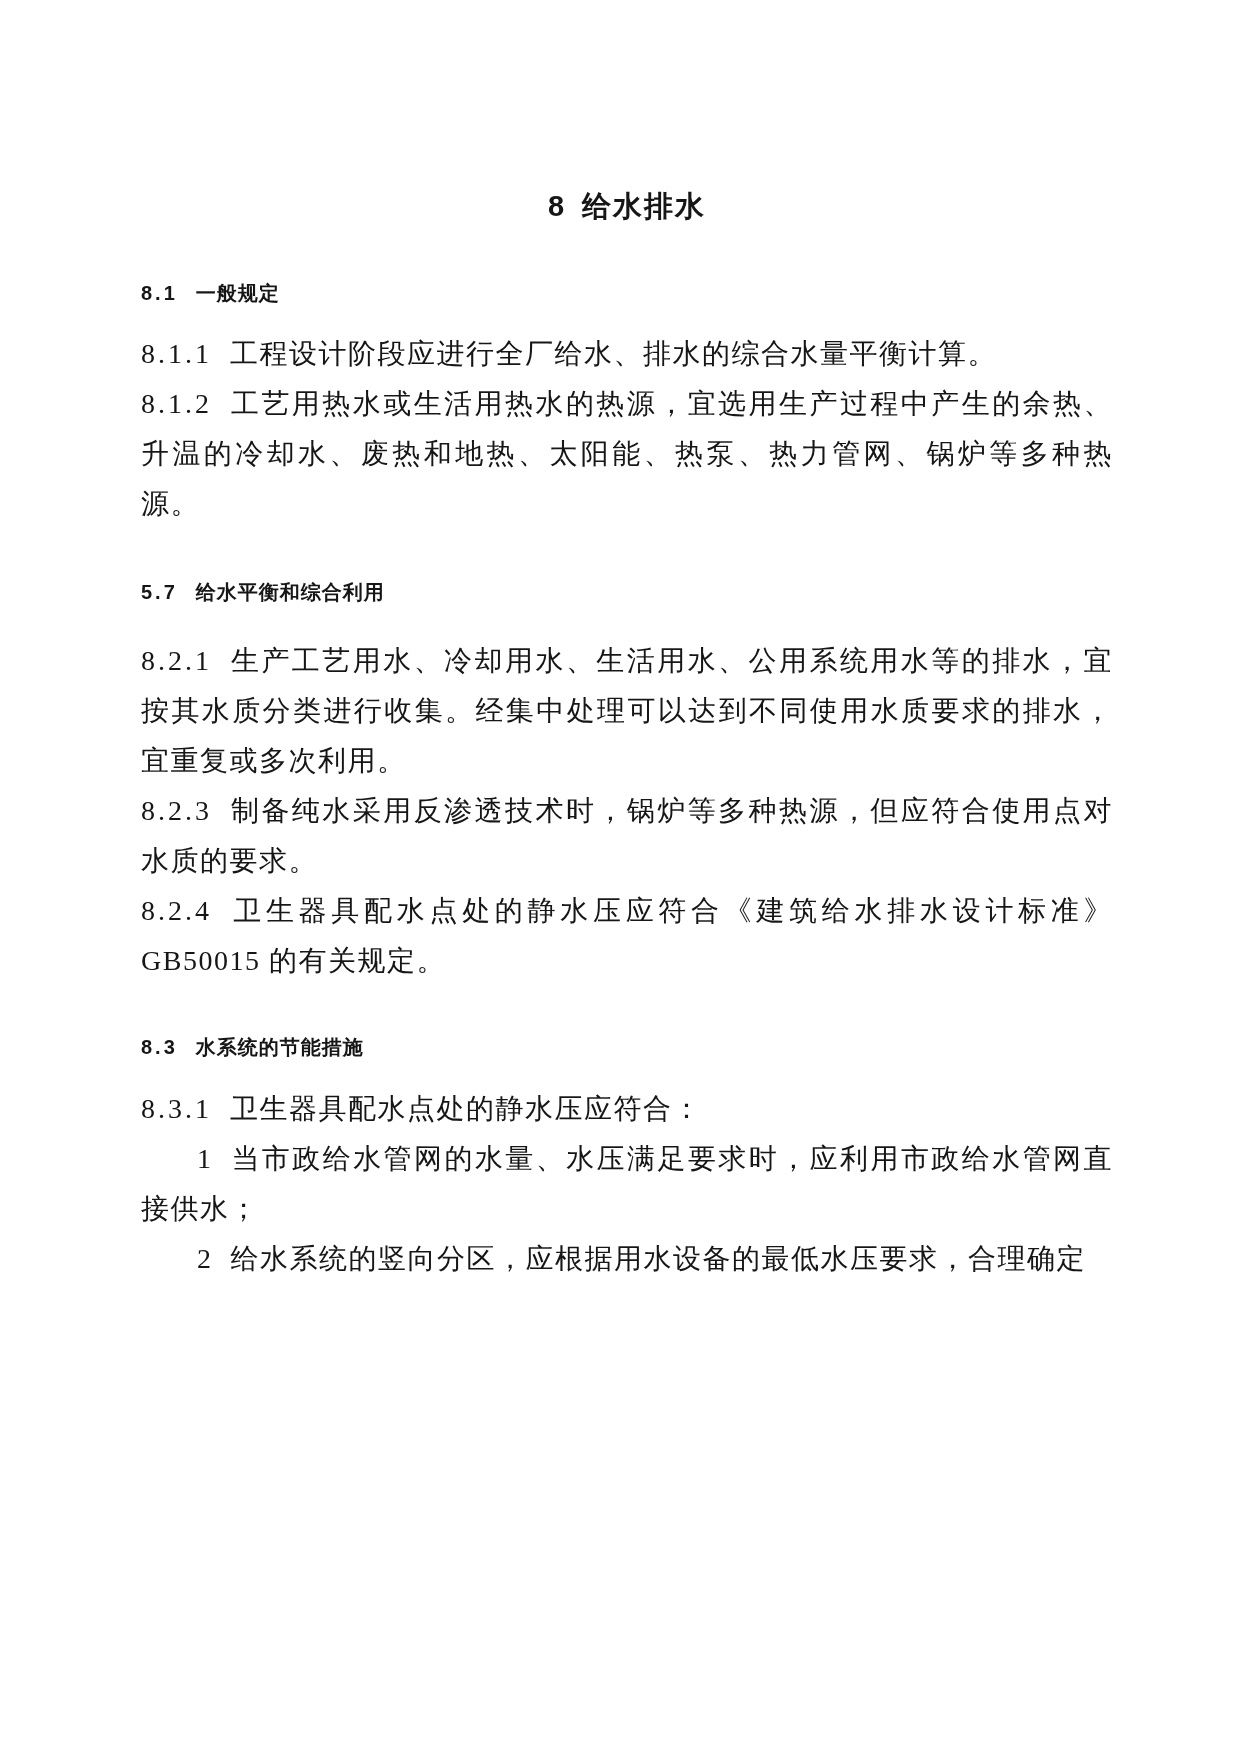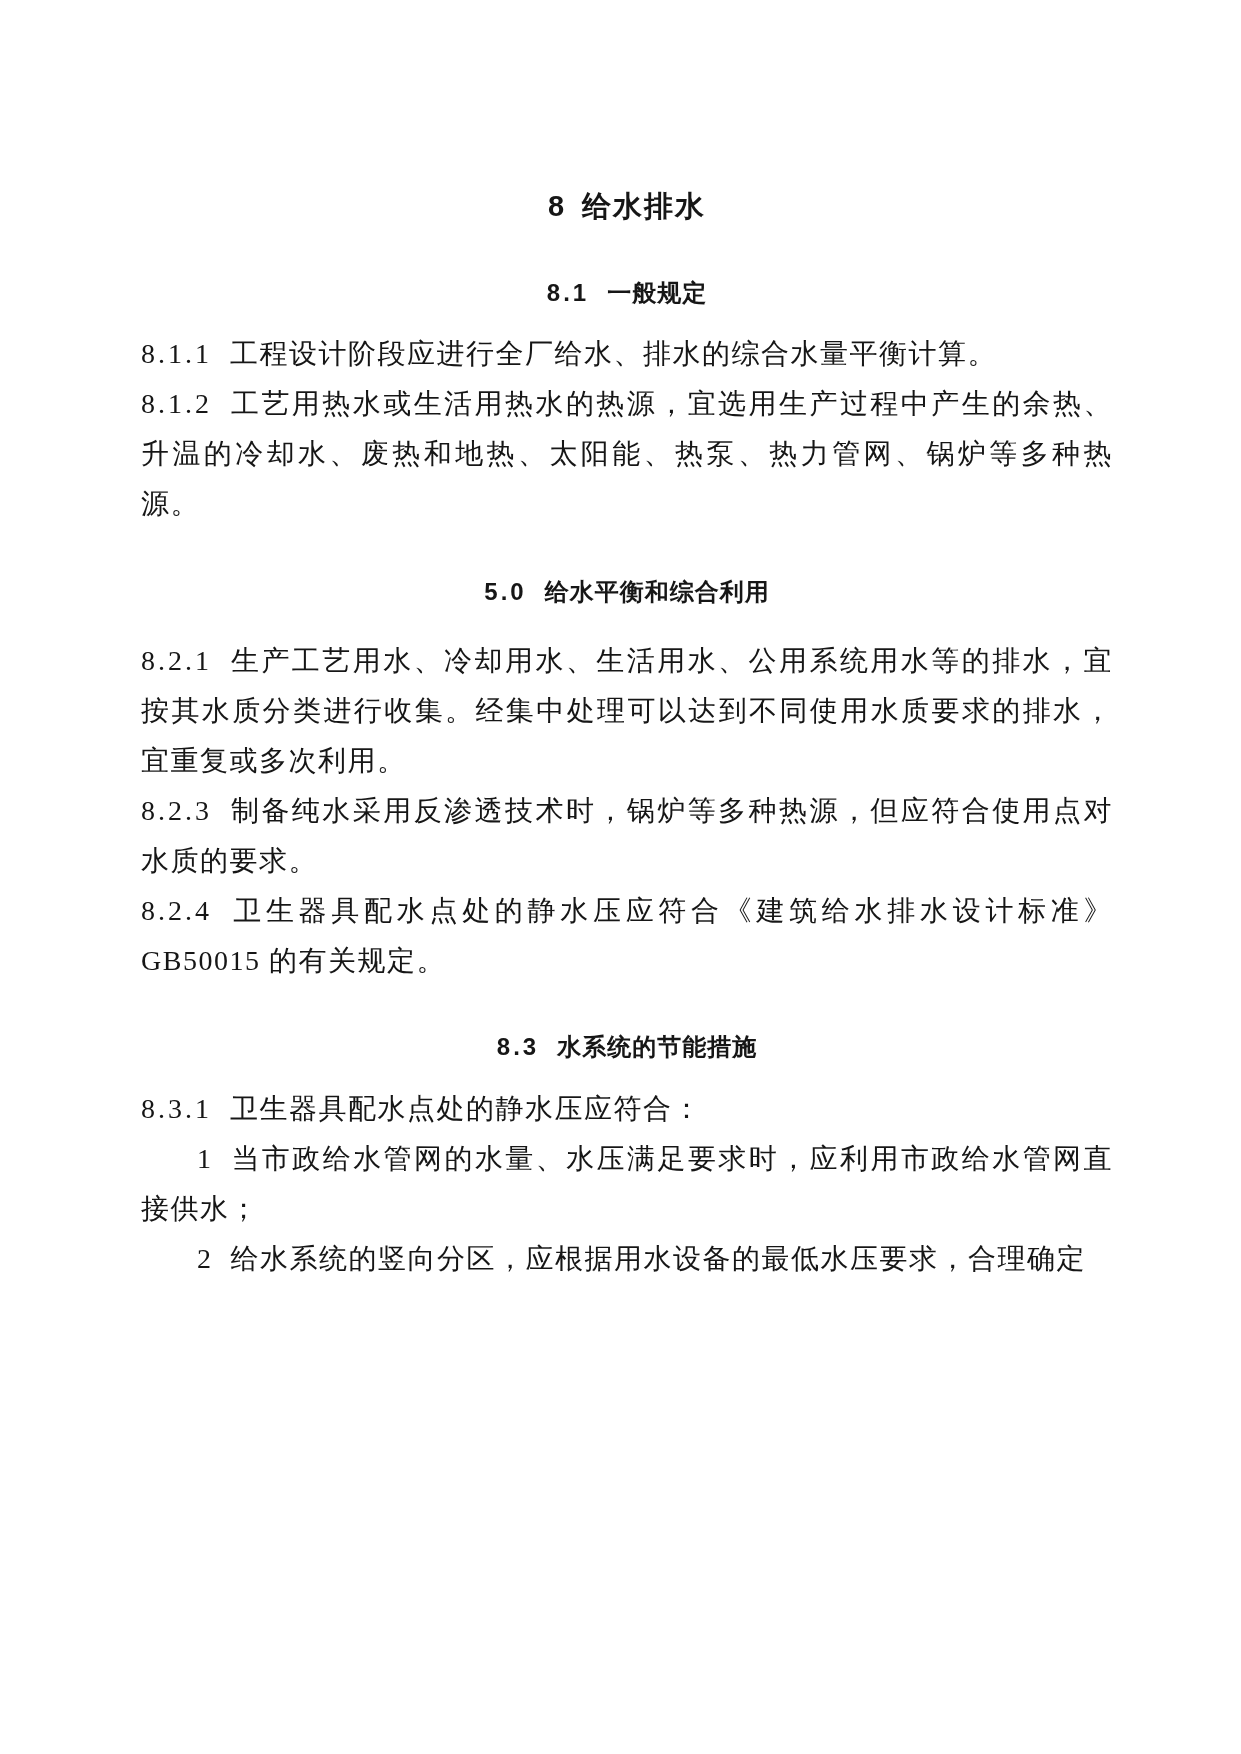--- a/index.html
+++ b/index.html
@@ -28,24 +28,24 @@
     text-align: center;
     font-family: "Liberation Sans", "DejaVu Sans", sans-serif;
     font-weight: bold;
     font-size: 29px;
     line-height: 36px;
     letter-spacing: 2px;
   }
   .chapter-title .h-num { margin-right: 16px; letter-spacing: 2px; }
   .section-heading {
     margin: 46px 0 27px 0;
-    text-align: center;
+    text-align: left;
     font-family: "Liberation Sans", "DejaVu Sans", sans-serif;
     font-weight: bold;
-    font-size: 24px;
+    font-size: 20px;
     line-height: 34px;
     letter-spacing: 1px;
   }
   .section-heading.first { margin-top: 52px; margin-bottom: 19px; }
   .section-heading.third { margin-top: 44px; margin-bottom: 20px; }
   .clause, .sub-item {
     margin: 0;
     font-size: 28px;
     line-height: 50px;
     letter-spacing: 1.5px;
@@ -77,21 +77,21 @@
   <div class="content">
 
     <h1 class="chapter-title"><span class="h-num">8</span><span>给水排水</span></h1>
 
     <h2 class="section-heading first"><span class="h-num clause-num">8.1</span><span>一般规定</span></h2>
 
     <p class="clause first-clause"><span class="clause-num">8.1.1</span><span>工程设计阶段应进行全厂给水、排水的综合水量平衡计算。</span></p>
 
     <p class="clause"><span class="clause-num">8.1.2</span><span>工艺用热水或生活用热水的热源，宜选用生产过程中产生的余热、升温的冷却水、废热和地热、太阳能、热泵、热力管网、锅炉等多种热源。</span></p>
 
-    <h2 class="section-heading"><span class="h-num clause-num">5.0</span><span>给水平衡和综合利用</span></h2>
+    <h2 class="section-heading"><span class="h-num clause-num">5.7</span><span>给水平衡和综合利用</span></h2>
 
     <p class="clause"><span class="clause-num">8.2.1</span><span>生产工艺用水、冷却用水、生活用水、公用系统用水等的排水，宜按其水质分类进行收集。经集中处理可以达到不同使用水质要求的排水，宜重复或多次利用。</span></p>
 
 
     <p class="clause"><span class="clause-num">8.2.3</span><span>制备纯水采用反渗透技术时，锅炉等多种热源，但应符合使用点对水质的要求。</span></p>
 
     <p class="clause"><span class="clause-num">8.2.4</span><span>卫生器具配水点处的静水压应符合《建筑给水排水设计标准》GB50015 的有关规定。</span></p>
 
 
 

